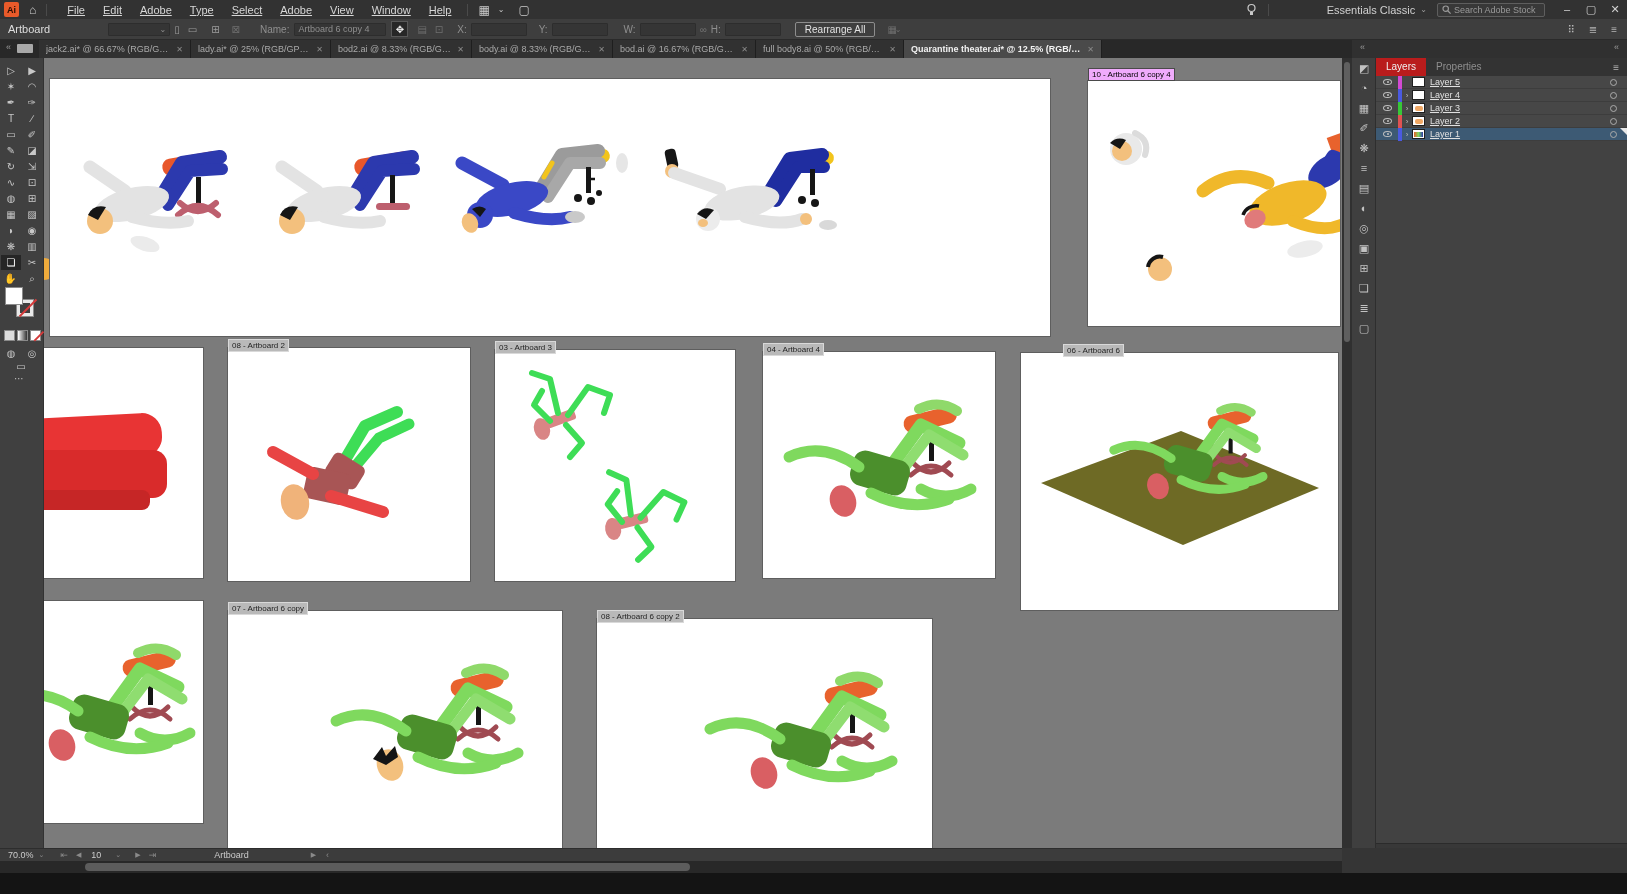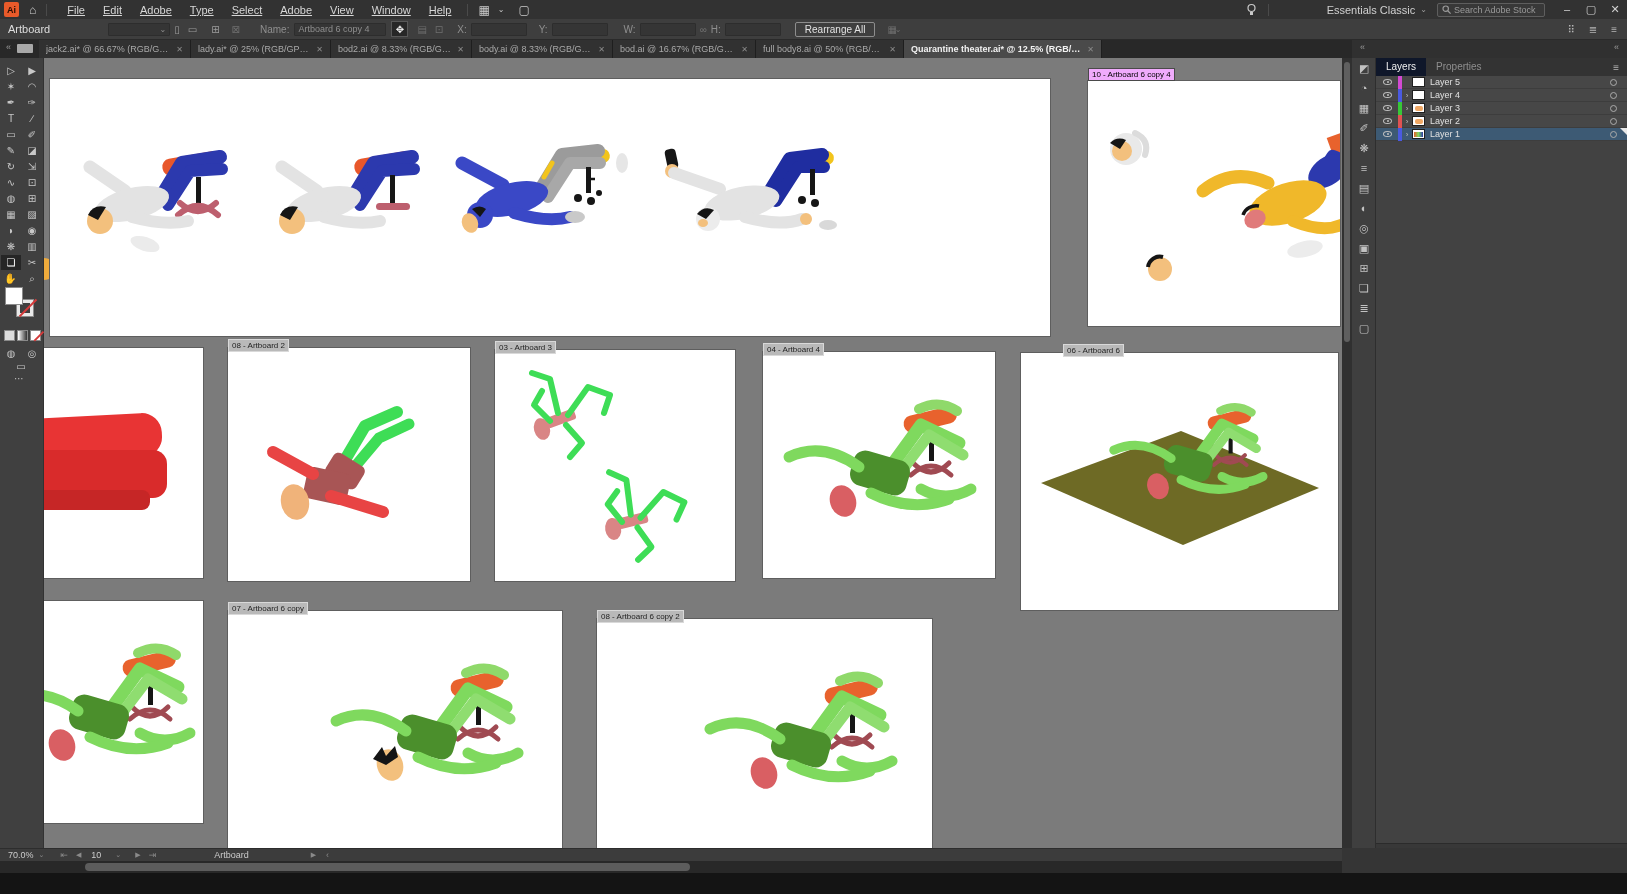--- a/index.html
+++ b/index.html
@@ -71,33 +71,33 @@
   #vscroll .thumb { position:absolute; left:2px; top:4px; width:6px; height:280px; background:#5f5f5f; border-radius:3px; }
 
   
   #dockstrip { position:absolute; left:1352px; top:58px; width:24px; height:790px; background:#3f3f3f; border-right:1px solid #2e2e2e;}
   .dock-ic { width:24px; height:20px; color:#c2c2c2; font-size:11px; text-align:center; line-height:20px; }
 
   
   #panel { position:absolute; left:1376px; top:58px; width:251px; height:790px; background:#434343; }
   #panel-head { height:18px; background:#333333; display:flex; align-items:center; font-size:10px; }
   #panel-head .ptab { padding:0 10px; color:#8f8f8f; height:18px; line-height:18px;}
-  #panel-head .ptab.active { color:#f0f0f0; background:#0f172a; }
+  #panel-head .ptab.active { color:#f0f0f0; background:#b91c1c; }
   #panel-head .pmenu { margin-left:auto; color:#b5b5b5; padding-right:8px; }
   .lrow { position:relative; height:13px; display:flex; align-items:center; background:#474747; border-bottom:1px solid #3d3d3d; font-size:9px; color:#e0e0e0;}
   .lrow.sel { background:#3d5a74; }
   .eye { width:9px; height:6px; border:1px solid #c0c0c0; border-radius:50%; margin:0 6px 0 7px; position:relative;}
   .eye::after { content:""; position:absolute; left:2.5px; top:1px; width:2px; height:2px; background:#c0c0c0; border-radius:50%; }
   .cbar { width:4px; height:13px; }
   .chev { width:10px; color:#b9b9b9; font-size:8px; text-align:center; }
   .lthumb { width:13px; height:10px; background:#fff; border:1px solid #1f1f1f; margin-right:5px; position:relative;}
   .lthumb.t3::after,.lthumb.t2::after { content:""; position:absolute; left:2px; top:2px; width:8px; height:5px; background:#f0a865; border-radius:2px;}
   .lthumb.t1::after { content:""; position:absolute; left:1px; top:2px; width:9px; height:5px;
                       background:linear-gradient(90deg,#e8622d,#7fd95e,#2c39ae); }
-  .lname { flex:1; }
+  .lname { flex:1;text-decoration:underline; }
   .ltarget { width:7px; height:7px; border:1px solid #ababab; border-radius:50%; margin-right:10px; }
   .selcorner { position:absolute; right:0; top:0; width:0; height:0; border-left:7px solid transparent; border-top:7px solid #e8e8e8; }
   #panel-body { height:702px; background:#424242; }
   #panel-foot { height:17px; background:#383838; border-top:1px solid #2b2b2b; display:flex; align-items:center; font-size:9px; color:#bcbcbc;}
   #panel-foot .cnt { margin-left:8px; flex:1;}
   #panel-foot span.fic { margin-right:9px; color:#c5c5c5; font-size:9px;}
 
   
   #statusbar { position:absolute; left:0; top:848px; width:1342px; height:13px; background:#3c3c3c; border-top:1px solid #2d2d2d;
                display:flex; align-items:center; font-size:9px; color:#cccccc; }

